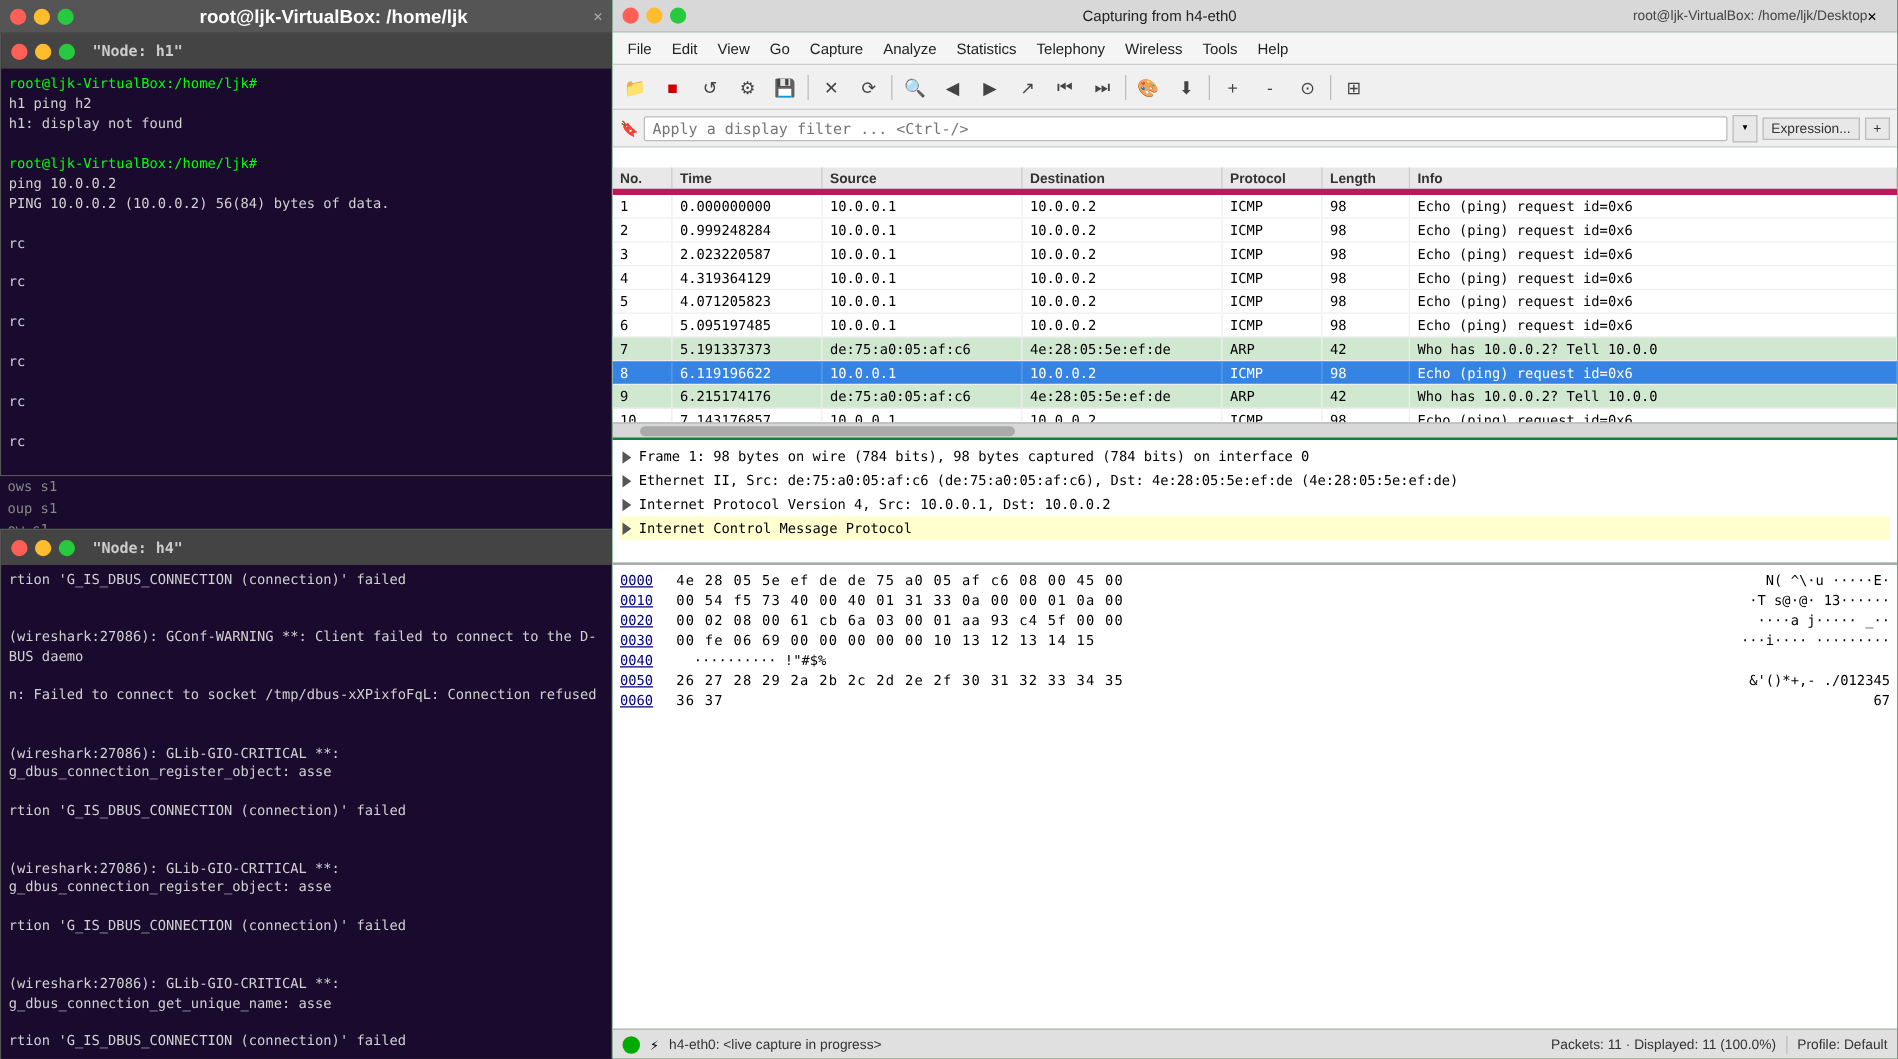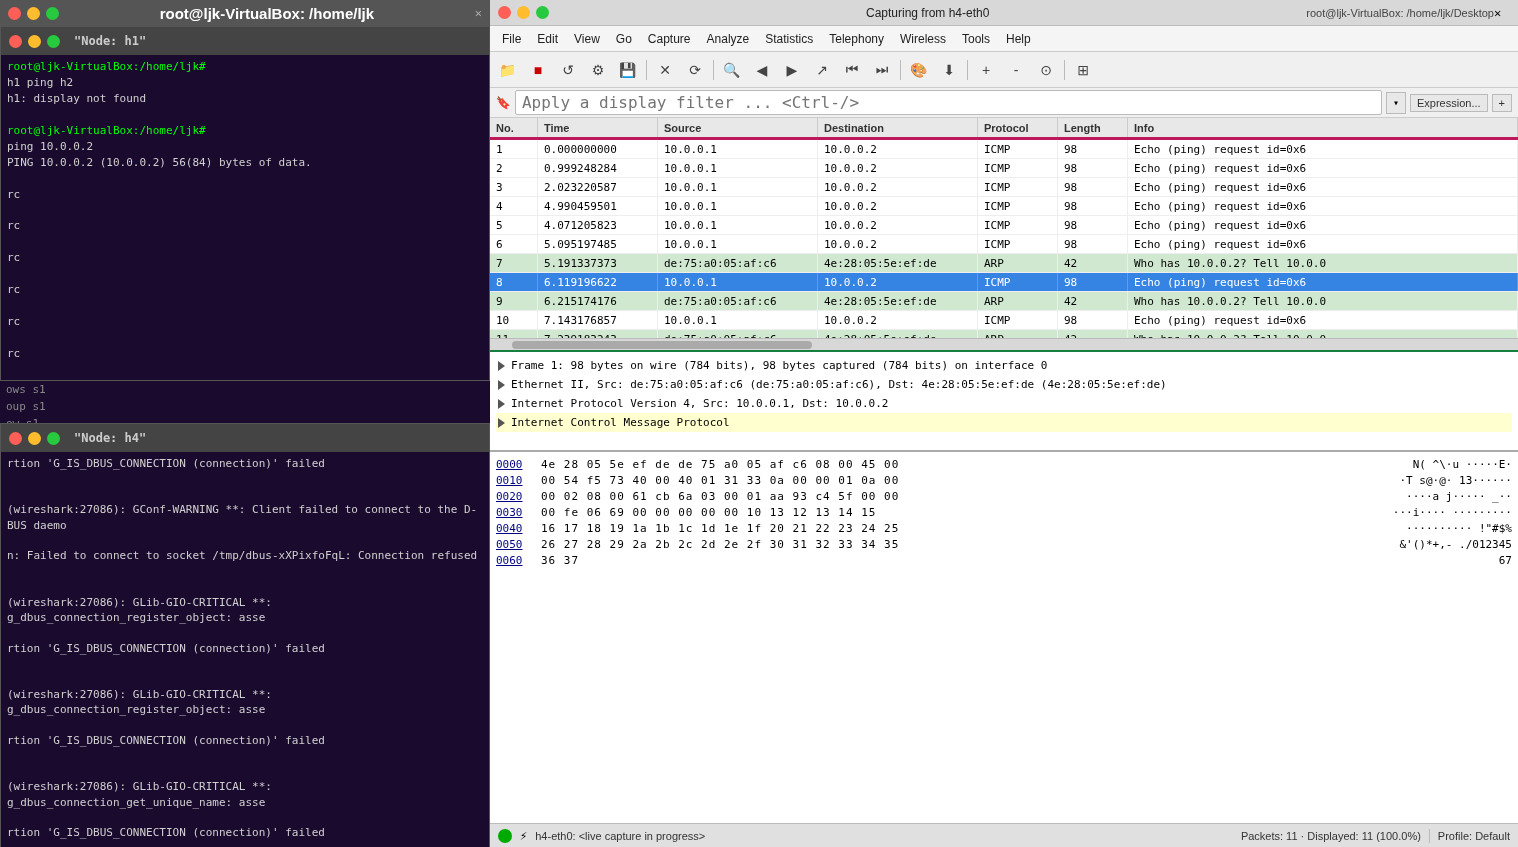--- a/index.html
+++ b/index.html
@@ -152,21 +152,21 @@
     .ws-filter-icon {
       font-size: 12px;
       color: #888;
     }
 
     .ws-filter-input {
       flex: 1;
       border: 1px solid #bbb;
       border-radius: 2px;
       padding: 2px 6px;
-      font-size: 16px;
+      font-size: 12px;
       background: white;
       color: #aaa;
       font-family: monospace;
     }
 
     .ws-filter-dropdown {
       width: 20px;
       height: 22px;
       background: #e8e8e8;
       border: 1px solid #bbb;
@@ -190,22 +190,23 @@
     .ws-packet-list {
       background: white;
       overflow: hidden;
       flex-shrink: 0;
     }
 
     .ws-packet-header {
       display: grid;
       grid-template-columns: 48px 120px 160px 160px 80px 70px auto;
       background: #e8e8e8;
-      border-bottom: 3px solid #be185d;
+      border-bottom: 5px solid #be185d;
       height: 22px;
+      margin-top: 16px;
     }
 
     .ws-col-header {
       padding: 2px 6px;
       font-size: 11px;
       font-weight: bold;
       color: #333;
       border-right: 1px solid #ccc;
       white-space: nowrap;
       overflow: hidden;
@@ -568,21 +569,21 @@
           <div class="ws-cell">3</div>
           <div class="ws-cell">2.023220587</div>
           <div class="ws-cell">10.0.0.1</div>
           <div class="ws-cell">10.0.0.2</div>
           <div class="ws-cell">ICMP</div>
           <div class="ws-cell">98</div>
           <div class="ws-cell">Echo (ping) request  id=0x6</div>
         </div>
         <div class="ws-packet-row">
           <div class="ws-cell">4</div>
-          <div class="ws-cell">4.990459501</div>
+          <div class="ws-cell">4.319364129</div>
           <div class="ws-cell">10.0.0.1</div>
           <div class="ws-cell">10.0.0.2</div>
           <div class="ws-cell">ICMP</div>
           <div class="ws-cell">98</div>
           <div class="ws-cell">Echo (ping) request  id=0x6</div>
         </div>
         <div class="ws-packet-row">
           <div class="ws-cell">5</div>
           <div class="ws-cell">4.071205823</div>
           <div class="ws-cell">10.0.0.1</div>
@@ -690,21 +691,20 @@
           <span class="hex-bytes">00 02 08 00 61 cb 6a 03  00 01 aa 93 c4 5f 00 00</span>
           <span class="hex-ascii">····a j····· _··</span>
         </div>
         <div class="ws-hex-row">
           <span class="hex-offset">0030</span>
           <span class="hex-bytes">00 fe 06 69 00 00 00 00  00 10 13 12 13 14 15</span>
           <span class="hex-ascii">···i···· ·········</span>
         </div>
         <div class="ws-hex-row">
           <span class="hex-offset">0040</span>
-          <span class="hex-bytes">16 17 18 19 1a 1b 1c 1d  1e 1f 20 21 22 23 24 25</span>
           <span class="hex-ascii">·········· !"#$%</span>
         </div>
         <div class="ws-hex-row">
           <span class="hex-offset">0050</span>
           <span class="hex-bytes">26 27 28 29 2a 2b 2c 2d  2e 2f 30 31 32 33 34 35</span>
           <span class="hex-ascii">&amp;'()*+,- ./012345</span>
         </div>
         <div class="ws-hex-row">
           <span class="hex-offset">0060</span>
           <span class="hex-bytes">36 37</span>

